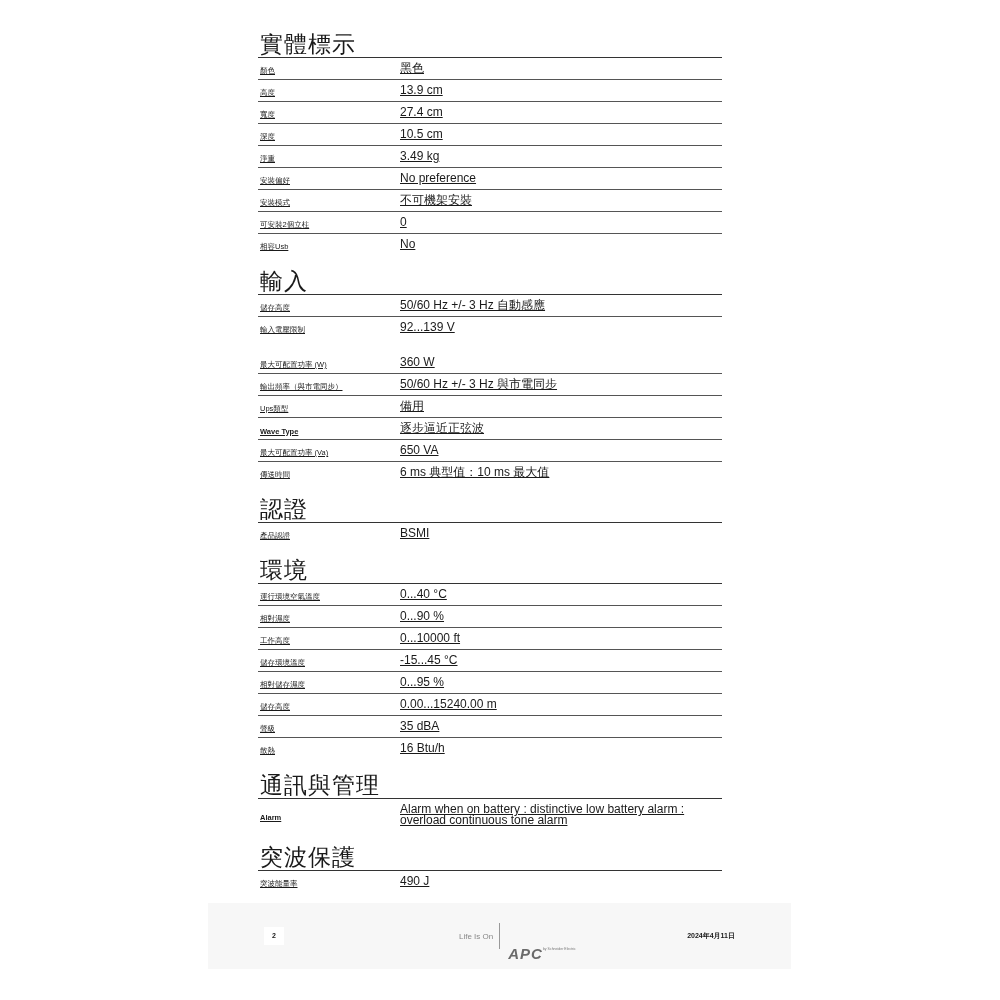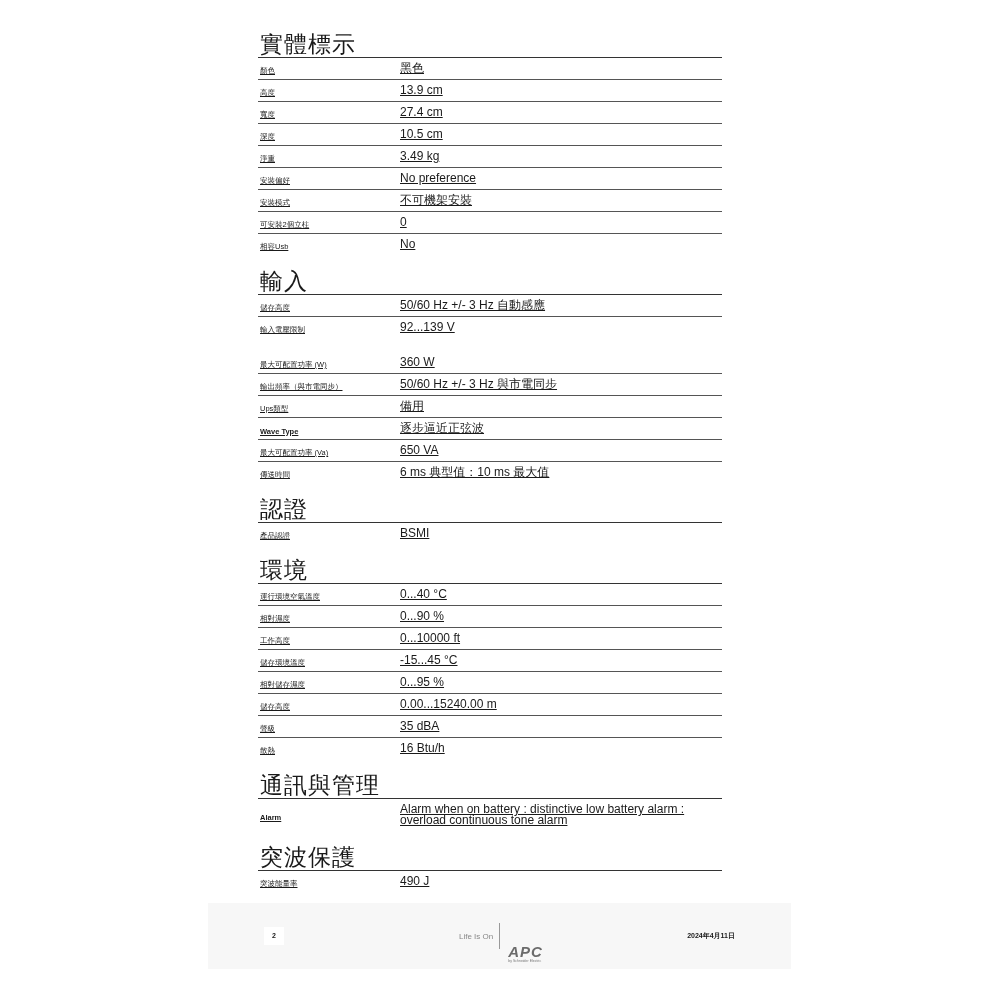--- a/index.html
+++ b/index.html
@@ -11,21 +11,21 @@
     .row:last-child { border-bottom: none; }
     .row .k { width: 142px; font-size: 7.5px; padding: 5px 0 0 2px; box-sizing: border-box; }
     .row .k.bold { font-weight: bold; }
     .row .v { flex: 1; font-size: 12px; padding: 5px 0 5px 0; line-height: 11px; }
     .gap { height: 14px; }
     .footer { position: absolute; left: 208px; top: 903px; width: 583px; height: 66px; background: #f7f7f7; }
     .pg { position: absolute; left: 56px; top: 24px; width: 20px; height: 18px; background: #fff; font-size: 7px; font-weight: bold; text-align: center; line-height: 18px; }
     .logo { position: absolute; left: 222px; top: 20px; display: flex; align-items: center; height: 26px; }
     .lifeis { font-size: 8px; color: #888; padding-right: 6px; margin-left: 29px; }
     .vbar { width: 1px; height: 26px; background: #999; margin-right: 8px; }
-    .apc { display: flex; flex-direction: column; margin-top: 35px; }
+    .apc { display: flex; flex-direction: row; margin-top: 35px; }
     .apc-text { font-size: 15px; font-weight: bold; color: #6b6b6b; letter-spacing: 1px; line-height: 14px; font-style: italic; }
     .apc-sub { font-size: 3.5px; color: #777; }
     .date { position: absolute; right: 56px; top: 24px; font-size: 7px; font-weight: bold; line-height: 18px; }
   </style>
 </head>
 <body>
 
 <div class="page">
 
   <div class="section">

